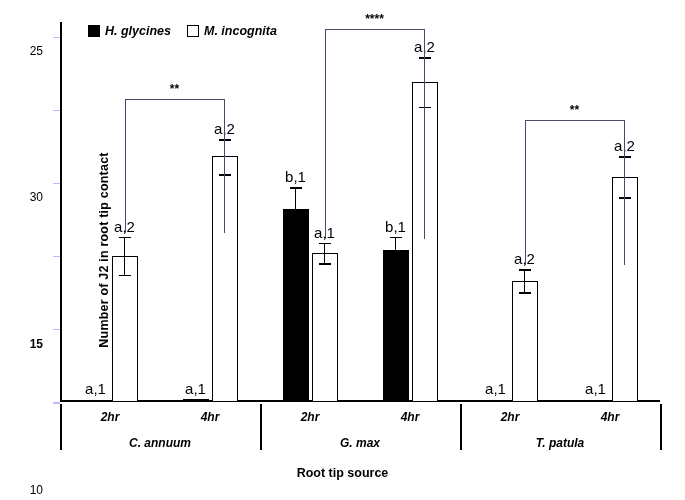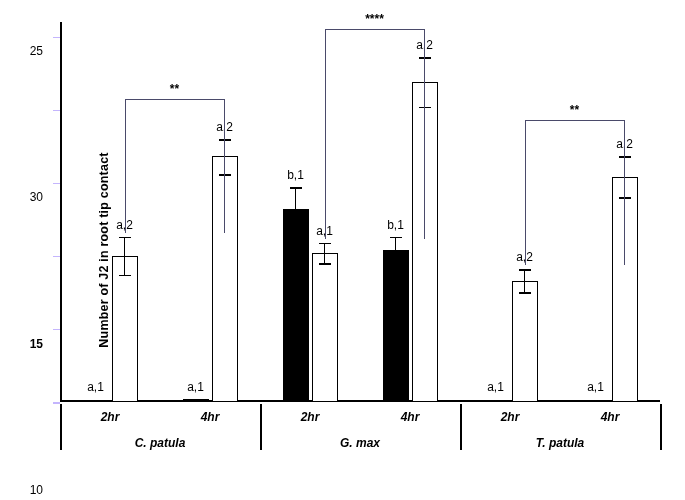--- a/index.html
+++ b/index.html
@@ -85,21 +85,21 @@
     background: #000;
   }
   .errcap {
     position: absolute;
     height: 1.6px;
     background: #000;
   }
   .bar-annot {
     position: absolute;
     transform: translateX(-50%);
-    font-size: 12px;
+    font-size: 15px;
     white-space: nowrap;
     text-align: center;
   }
   
   .sig-bracket {
     position: absolute;
     border-left: 1px solid #4a4a6a;
     border-right: 1px solid #4a4a6a;
     border-top: 1px solid #4a4a6a;
     box-sizing: border-box;
@@ -257,20 +257,31 @@
       </div>
     <div id="xlabels">
         <div class="x-tick-label" style="left: 50px; top: 388px;">2hr</div>
         <div class="x-tick-label" style="left: 150px; top: 388px;">4hr</div>
         <div class="x-tick-label" style="left: 250px; top: 388px;">2hr</div>
         <div class="x-tick-label" style="left: 350px; top: 388px;">4hr</div>
         <div class="x-tick-label" style="left: 450px; top: 388px;">2hr</div>
         <div class="x-tick-label" style="left: 550px; top: 388px;">4hr</div>
       </div>
     <div id="glabels">
-        <div class="group-label" style="left: 100px; top: 414px;">C. patula</div>
+        <div class="group-label" style="left: 100px; top: 414px;">C. annuum</div>
         <div class="group-label" style="left: 300px; top: 414px;">G. max</div>
         <div class="group-label" style="left: 500px; top: 414px;">T. patula</div>
       </div>
 
+    <div id="legend" style="left: 28px; top: 2px;">
+        <div class="legend-item">
+          <span class="legend-swatch filled"></span>
+          <span>H. glycines</span>
+        </div>
+        <div class="legend-item">
+          <span class="legend-swatch open"></span>
+          <span>M. incognita</span>
+        </div>
+      </div>
   </div>
 
+  <div class="x-axis-title" style="top:466px;">Root tip source</div>
 </div>
 
 </body></html>

